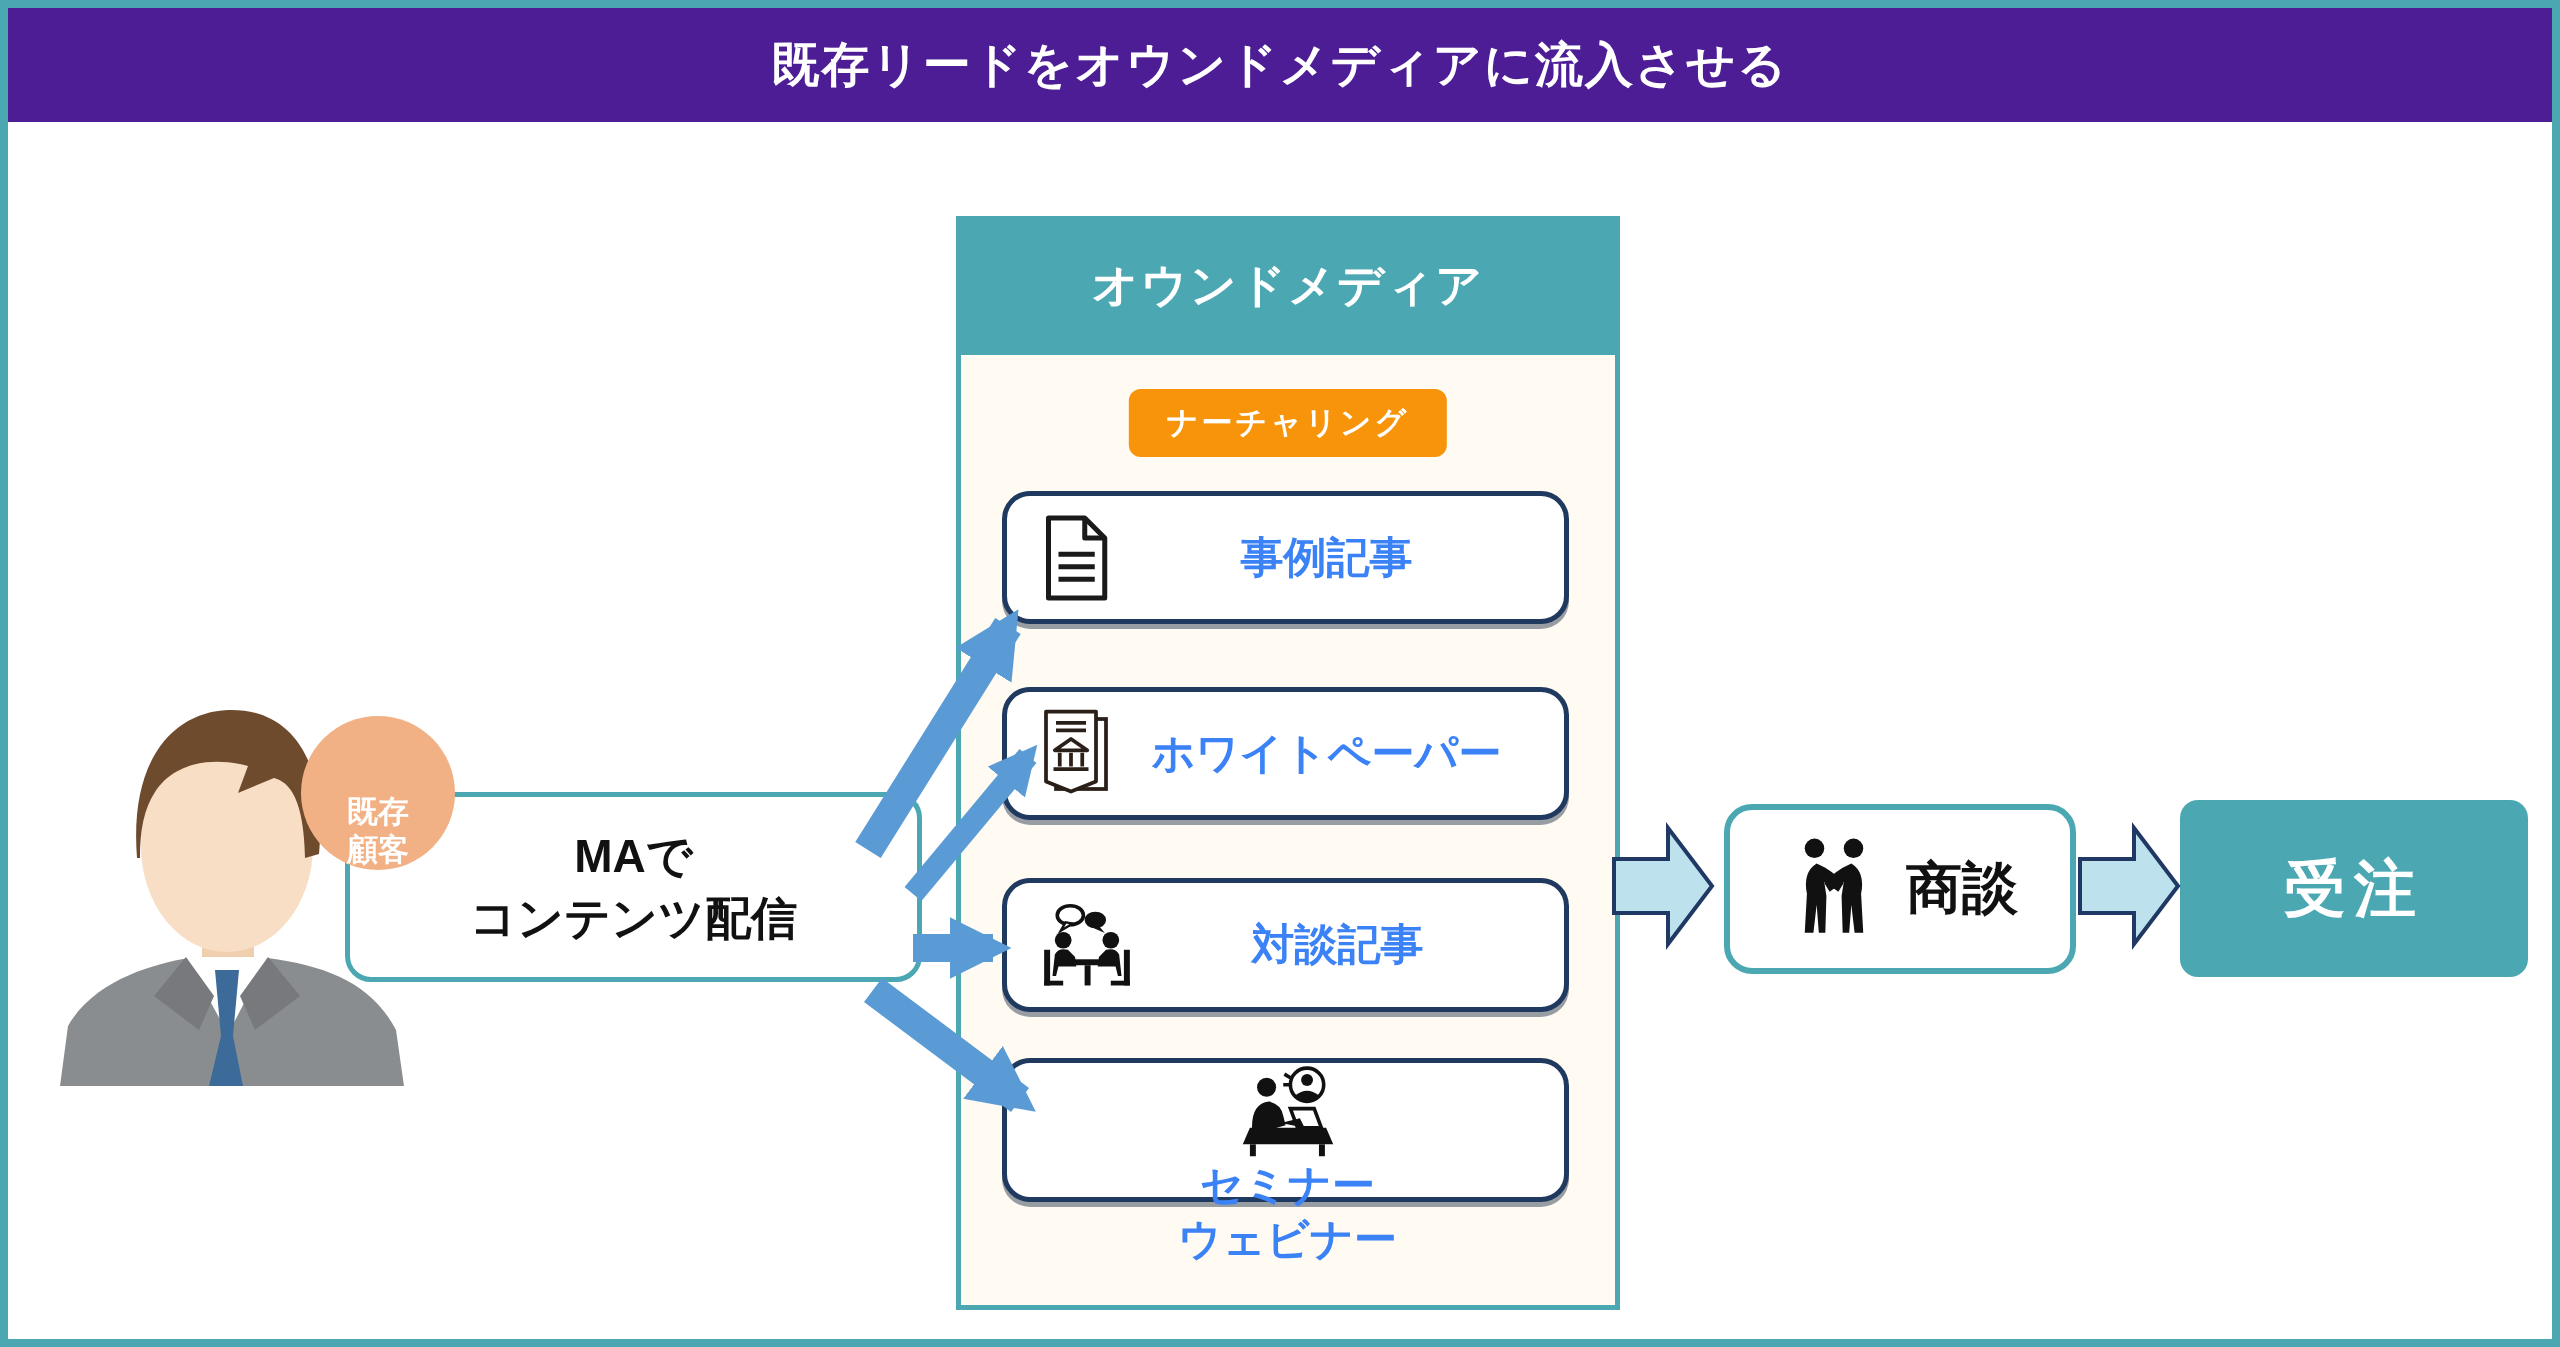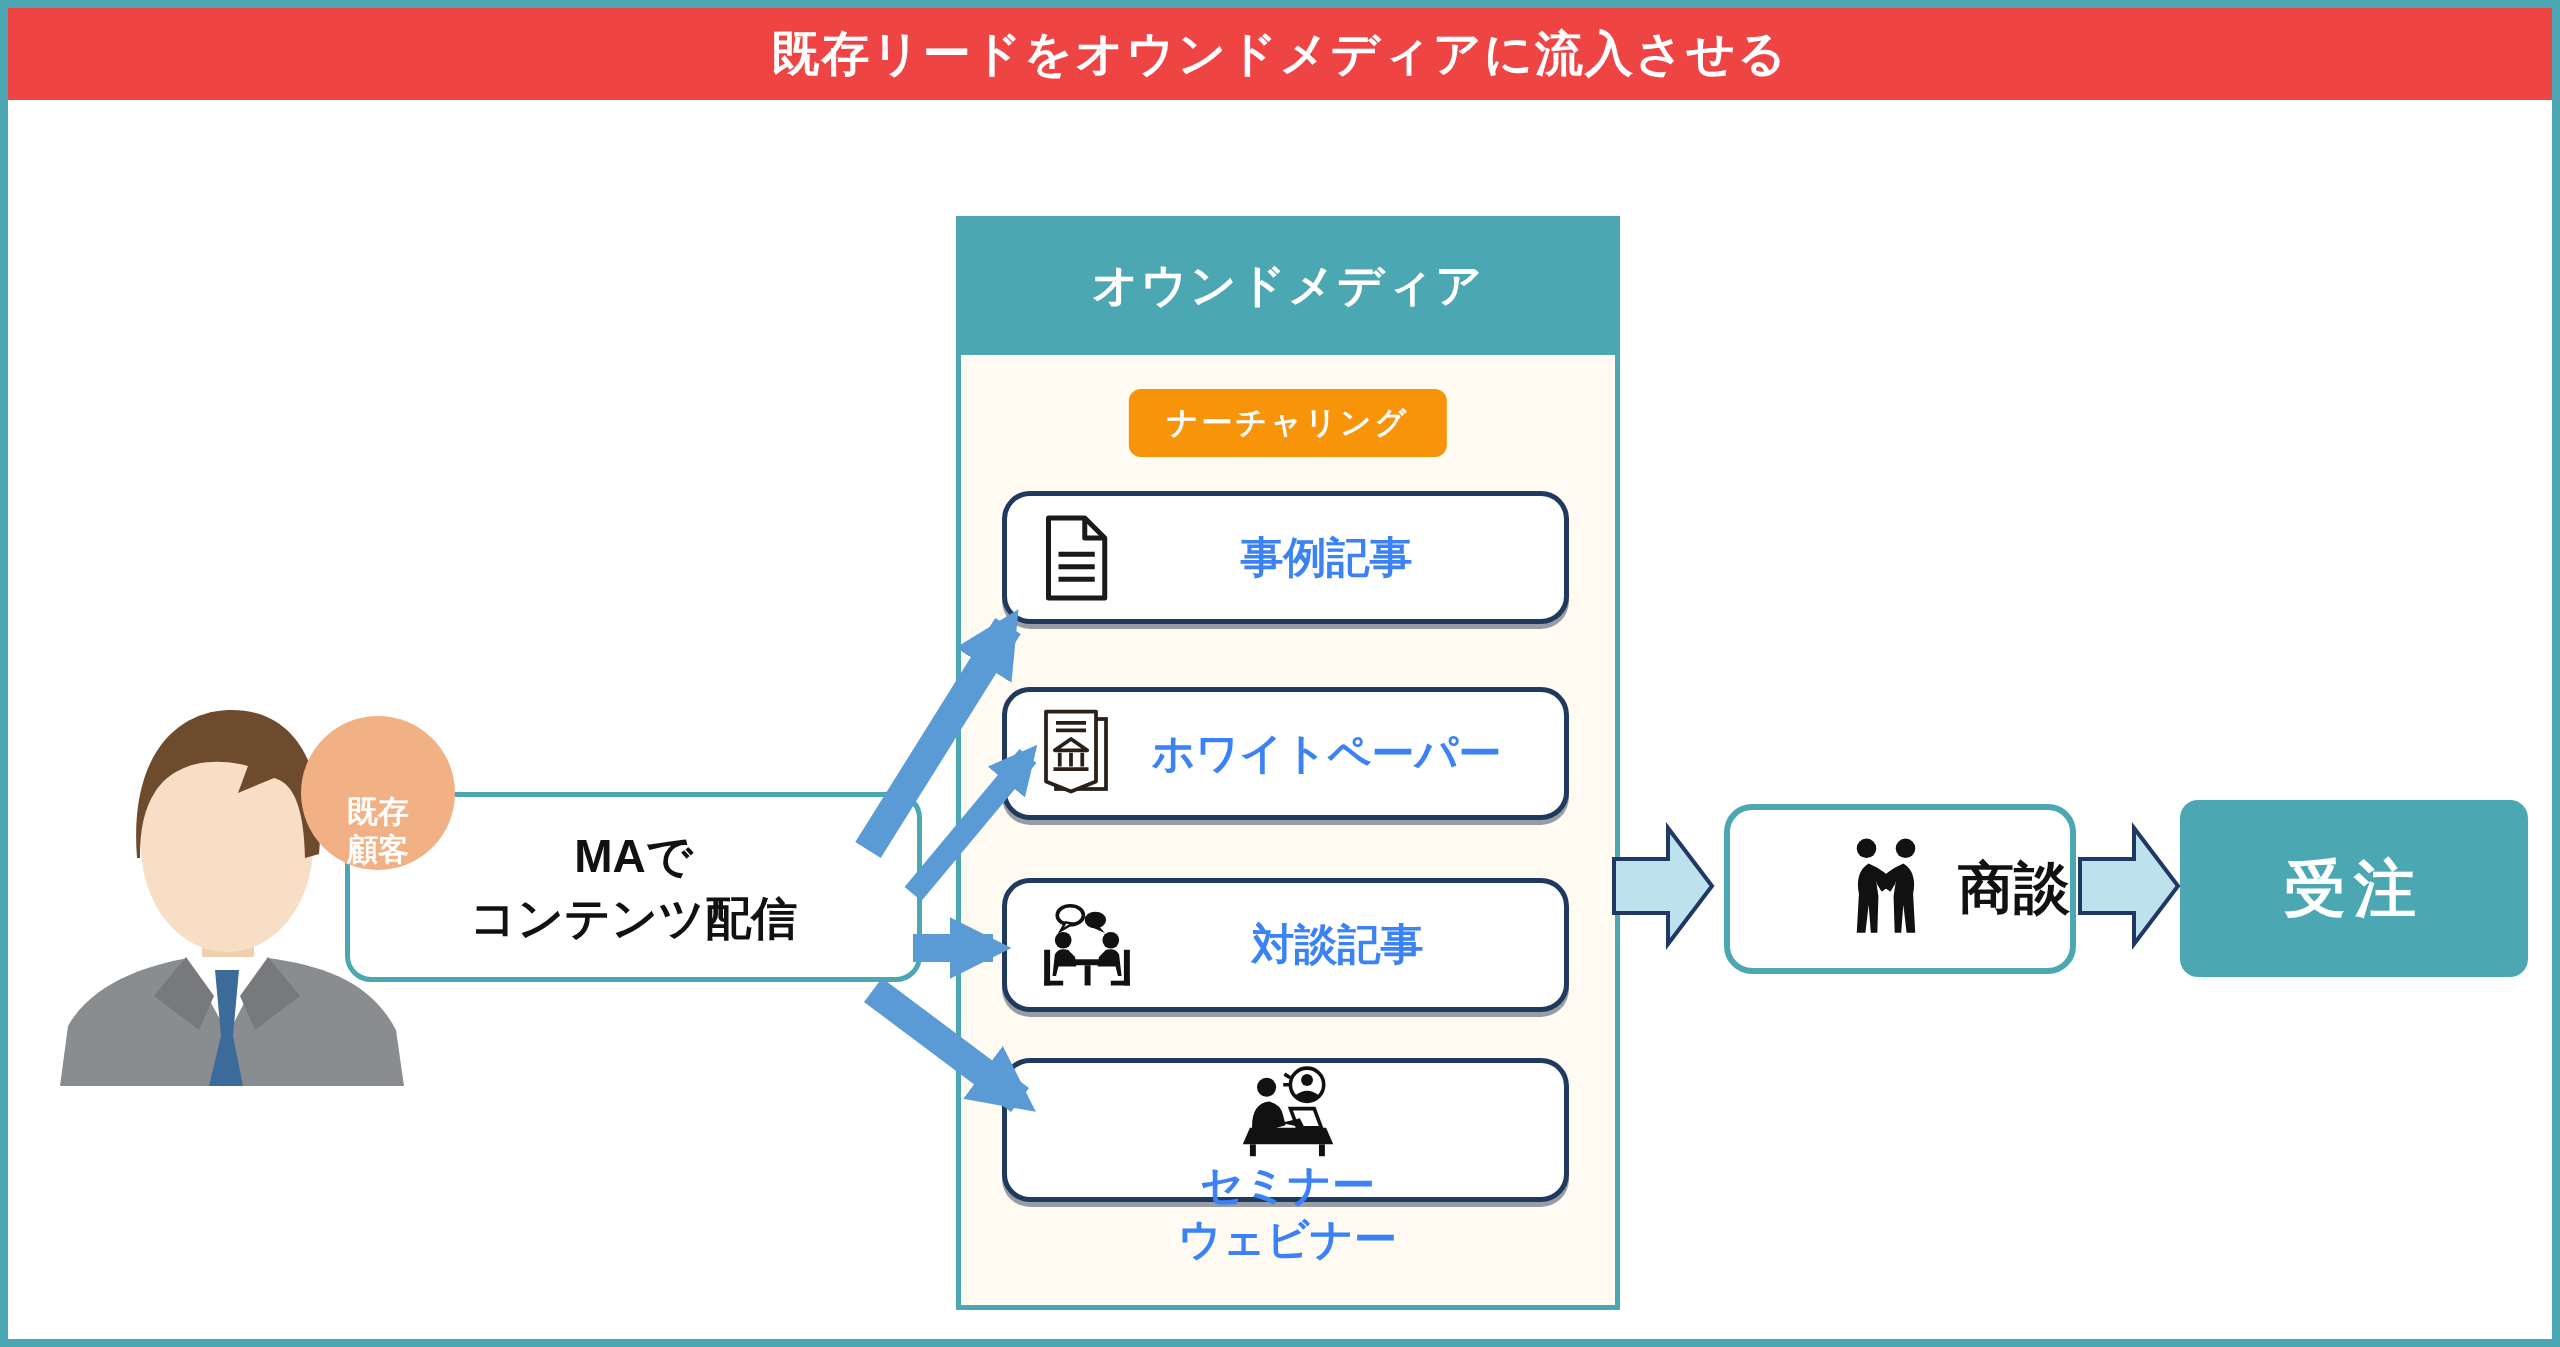--- a/index.html
+++ b/index.html
@@ -5,21 +5,21 @@
   html,body{margin:0;padding:0;background:#e9e9e9;}
   *{box-sizing:border-box;}
   .canvas{
     position:relative;width:2560px;height:1347px;background:#ffffff;
     border:8px solid #4BA8B2;overflow:hidden;
     font-family:"Liberation Sans",sans-serif;
   }
   .abs{position:absolute;}
   
   .header{
-    left:0;top:0;width:2544px;height:92px;background:#ef4444;
+    left:0;top:0;width:2544px;height:114px;background:#4c1d95;
     display:flex;align-items:center;justify-content:center;
   }
   .header .title{color:#ffffff;font-size:48px;font-weight:700;letter-spacing:2px;}
   
   .tag-circle{
     border-radius:50%;background:#F2B085;color:#ffffff;font-weight:700;
     display:flex;flex-direction:column;align-items:center;justify-content:flex-end;
     text-align:center;line-height:1.25;
   }
   .tag1{left:293px;top:708px;width:154px;height:154px;font-size:31px;}
@@ -55,21 +55,21 @@
   .item-box .icon{flex:0 0 auto;display:flex;align-items:center;justify-content:center;}
   .item-box .lbl{flex:1 1 auto;text-align:center;line-height:1.25;}
   .item1{left:994px;top:483px;width:567px;height:133px;}
   .item2{left:994px;top:679px;width:567px;height:133px;}
   .item3{left:994px;top:870px;width:567px;height:134px;}
   .item4{left:994px;top:1050px;width:567px;height:144px;flex-direction:column;}
   
   .meeting-box{
     left:1716px;top:796px;width:352px;height:170px;background:#ffffff;
     border:6px solid #4BA8B2;border-radius:28px;
-    display:flex;align-items:center;justify-content:flex-end;gap:20px;
+    display:flex;align-items:center;justify-content:center;gap:20px;
     font-size:56px;font-weight:700;color:#111111;
   }
   .order-box{
     left:2172px;top:792px;width:348px;height:177px;background:#4BA8B2;
     border-radius:18px;display:flex;align-items:center;justify-content:center;
     color:#ffffff;font-size:62px;font-weight:700;letter-spacing:8px;
   }
   .overlay{left:0;top:0;pointer-events:none;}
   .person{left:28px;top:688px;}
 </style>

